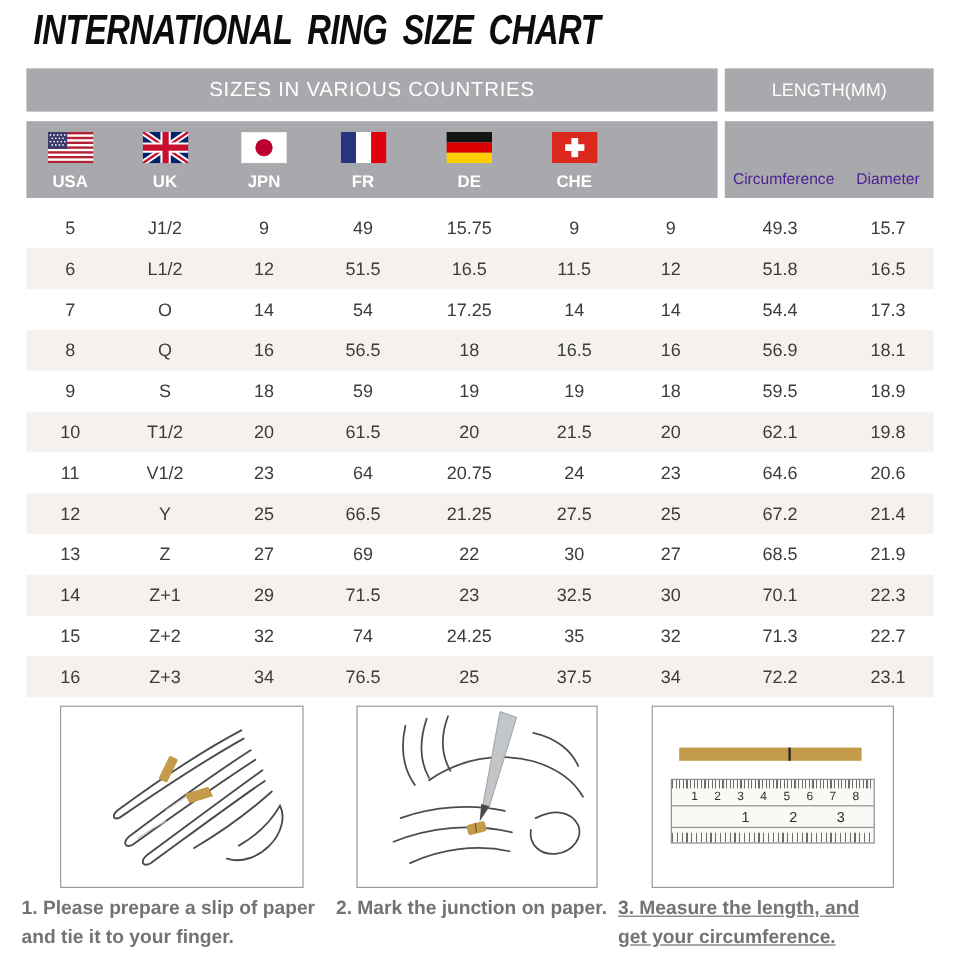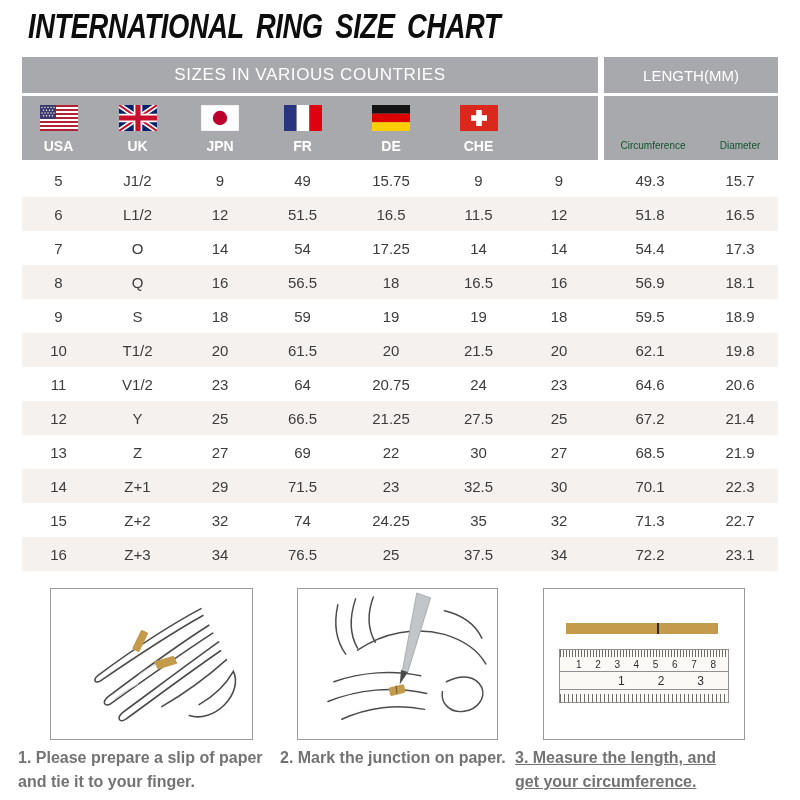--- a/index.html
+++ b/index.html
@@ -9,31 +9,31 @@
   }
   
   .title {
     position:absolute; left:28px; top:6px; margin:0;
     font-size:35px; font-weight:bold; font-style:italic;
     letter-spacing:-0.5px; word-spacing:7px; color:#0d0d0d;
     transform:scaleX(0.78); transform-origin:left top; white-space:nowrap;
   }
   
   .chart { position:absolute; left:22px; top:57px; width:756px; }
-  .head-row, .flags-row { display:grid; grid-template-columns:576px 174px; column-gap:6px; margin-bottom:3px; }
+  .head-row, .flags-row { display:grid; grid-template-columns:576px 174px; column-gap:6px; margin-bottom:8px; }
   .head-row { height:36px; }
   .gh { background:var(--header-gray,#a8a9ac); color:#fff; display:flex; align-items:center; justify-content:center; }
   .gh.countries { font-size:17px; letter-spacing:0.6px; }
   .gh.length { font-size:15px; }
   .flags-row { height:64px; }
   .flags-block { background:var(--header-gray,#a8a9ac); display:grid; grid-template-columns:73px 85px 80px 85px 92px 83px 78px;font-weight:bold; }
   .flag-cell { display:flex; flex-direction:column; align-items:center; padding-top:9px; }
   .flag-cell svg { width:38px; height:26px; display:block; }
   .flag-cell .cc { color:#fff; font-size:14px; margin-top:7px; }
-  .len-block { background:var(--header-gray,#a8a9ac); display:grid; grid-template-columns:98px 76px; align-items:end; padding-bottom:9px; color:#14532d; font-size:10px; text-align:center; }
+  .len-block { background:var(--header-gray,#a8a9ac); display:grid; grid-template-columns:98px 76px; align-items:end; padding-bottom:9px; color:#4c1d95; font-size:13px; text-align:center; }
   .tbody { margin-top:1px; }
   .trow {
     display:grid; grid-template-columns:73px 85px 80px 85px 92px 83px 78px 104px 76px;
     height:34px; align-items:center; text-align:center; font-size:15px; color:#3c3c3c;
   }
   .trow.shade { background:var(--row-shade,#f5f1ee); }
   
   .figbox { position:absolute; top:588px; height:152px; background:#fff; border:1px solid #9a9a9a; box-sizing:border-box; }
   #fig1 { left:50px; width:203px; }
   #fig2 { left:297px; width:201px; }

